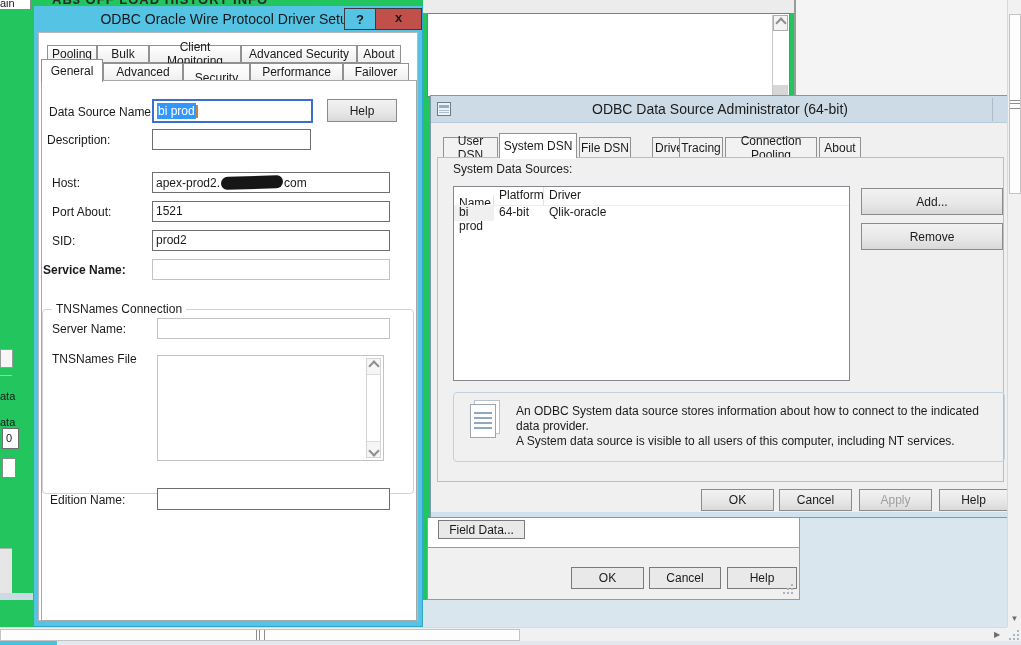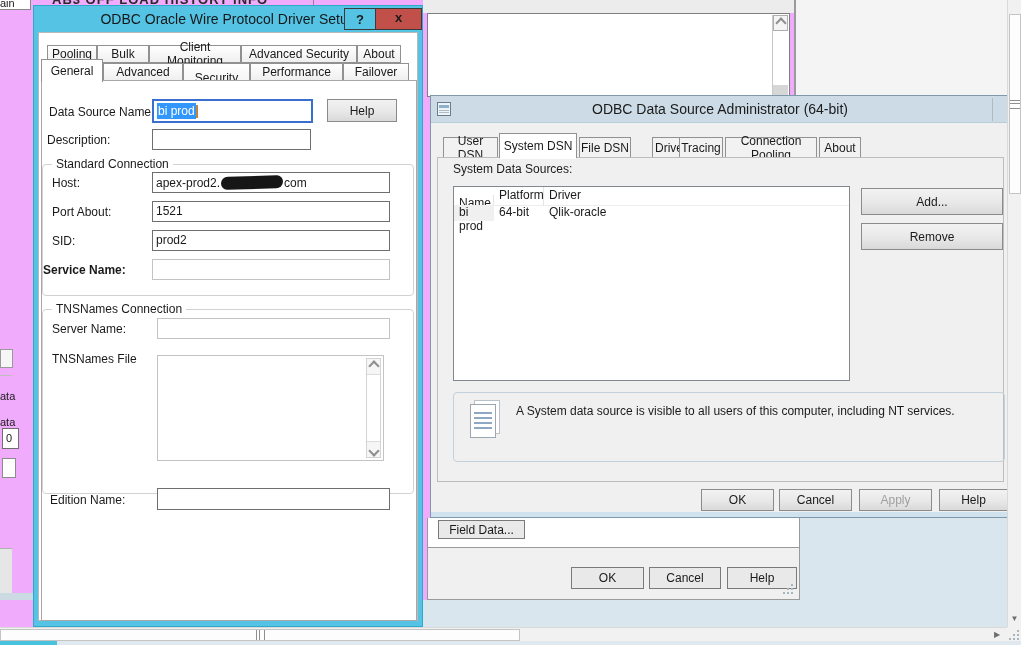--- a/index.html
+++ b/index.html
@@ -1,16 +1,16 @@
 <!DOCTYPE html>
 <html><head>
 <meta charset="utf-8">
 <style>
   html,body{margin:0;padding:0;background:#f0f0f0;}
-  #screen{position:relative;width:1021px;height:645px;overflow:hidden;background:#f0abfc;
+  #screen{position:relative;width:1021px;height:645px;overflow:hidden;background:#22c55e;
           font-family:"Liberation Sans",sans-serif;font-size:12px;color:#1a1a1a;}
   .abs{position:absolute;}
   .lbl{position:absolute;white-space:nowrap;color:#1a1a1a;}
   .input{position:absolute;background:#fff;border:1px solid #6e6e6e;font-size:12px;
          line-height:18px;padding:0 3px;overflow:hidden;white-space:nowrap;}
   .input.light{border-color:#c3c3c3;}
   .btn{position:absolute;background:linear-gradient(180deg,#f2f2f2,#e8e8e8 55%,#d9d9d9);
        border:1px solid #8b8b8b;text-align:right;font-size:12px;color:#1a1a1a;
        display:flex;align-items:center;justify-content:center;box-sizing:border-box;}
   .btn.disabled{color:#9f9f9f;}
@@ -154,20 +154,21 @@
 
     <div class="abs" style="left:22px;top:296px;width:552px;height:70px;border:1px solid #c3d1dc;border-radius:4px;box-sizing:border-box;z-index:2;">
       <div class="abs" style="left:16px;top:11px;width:24px;height:32px;background:#fff;border:1px solid #9aa7b0;
                   box-shadow:4px -4px 0 -1px #ffffff,4px -4px 0 0 #b9c2c9;">
         <div style="margin:7px 3px 0 3px;height:2px;background:#8ea7c4;"></div>
         <div style="margin:3px 3px 0 3px;height:2px;background:#8ea7c4;"></div>
         <div style="margin:3px 3px 0 3px;height:2px;background:#8ea7c4;"></div>
         <div style="margin:3px 3px 0 3px;height:2px;background:#8ea7c4;"></div>
       </div>
       <div class="abs" style="left:62px;top:11px;width:480px;line-height:15px;">
+        <div>An ODBC System data source stores information about how to connect to the indicated data provider.</div>
         <div>A System data source is visible to all users of this computer, including NT services.</div>
       </div>
     </div>
 
     <div class="btn" style="left:270px;top:393px;width:73px;height:22px;">
       <span>OK</span>
       </div>
     <div class="btn" style="left:348px;top:393px;width:73px;height:22px;">
       <span>Cancel</span>
       </div>
@@ -236,23 +237,20 @@
         <span style="display:inline-block;width:2px;height:13px;background:#c8823c;"></span>
       </div>
       <div class="btn" style="left:288px;top:66px;width:70px;height:23px;">
         <span>Help</span>
         </div>
 
       <div class="lbl" style="left:8px;top:100px;">Description:</div>
       <div class="input" style="left:113px;top:96px;width:151px;height:19px;">
         <span></span></div>
 
-      <div class="group" style="left:3px;top:131px;width:370px;height:130px;">
-        <span class="legend" style="left:9px;">Standard Connection</span>
-      </div>
       <div class="lbl" style="left:13px;top:143px;">Host:</div>
       <div class="input" style="left:113px;top:139px;width:230px;height:19px;display:flex;align-items:center;">
         <span>apex-prod2.</span>
         <span style="display:inline-block;width:62px;height:13px;background:#161616;border-radius:7px 6px 7px 6px;transform:rotate(-1.5deg);margin:0 1px;"></span>
         <span>com</span>
       </div>
       <div class="lbl" style="left:13px;top:172px;">Port About:</div>
       <div class="input" style="left:113px;top:168px;width:230px;height:19px;">
         <span>1521</span></div>
       <div class="lbl" style="left:13px;top:201px;">SID:</div>

